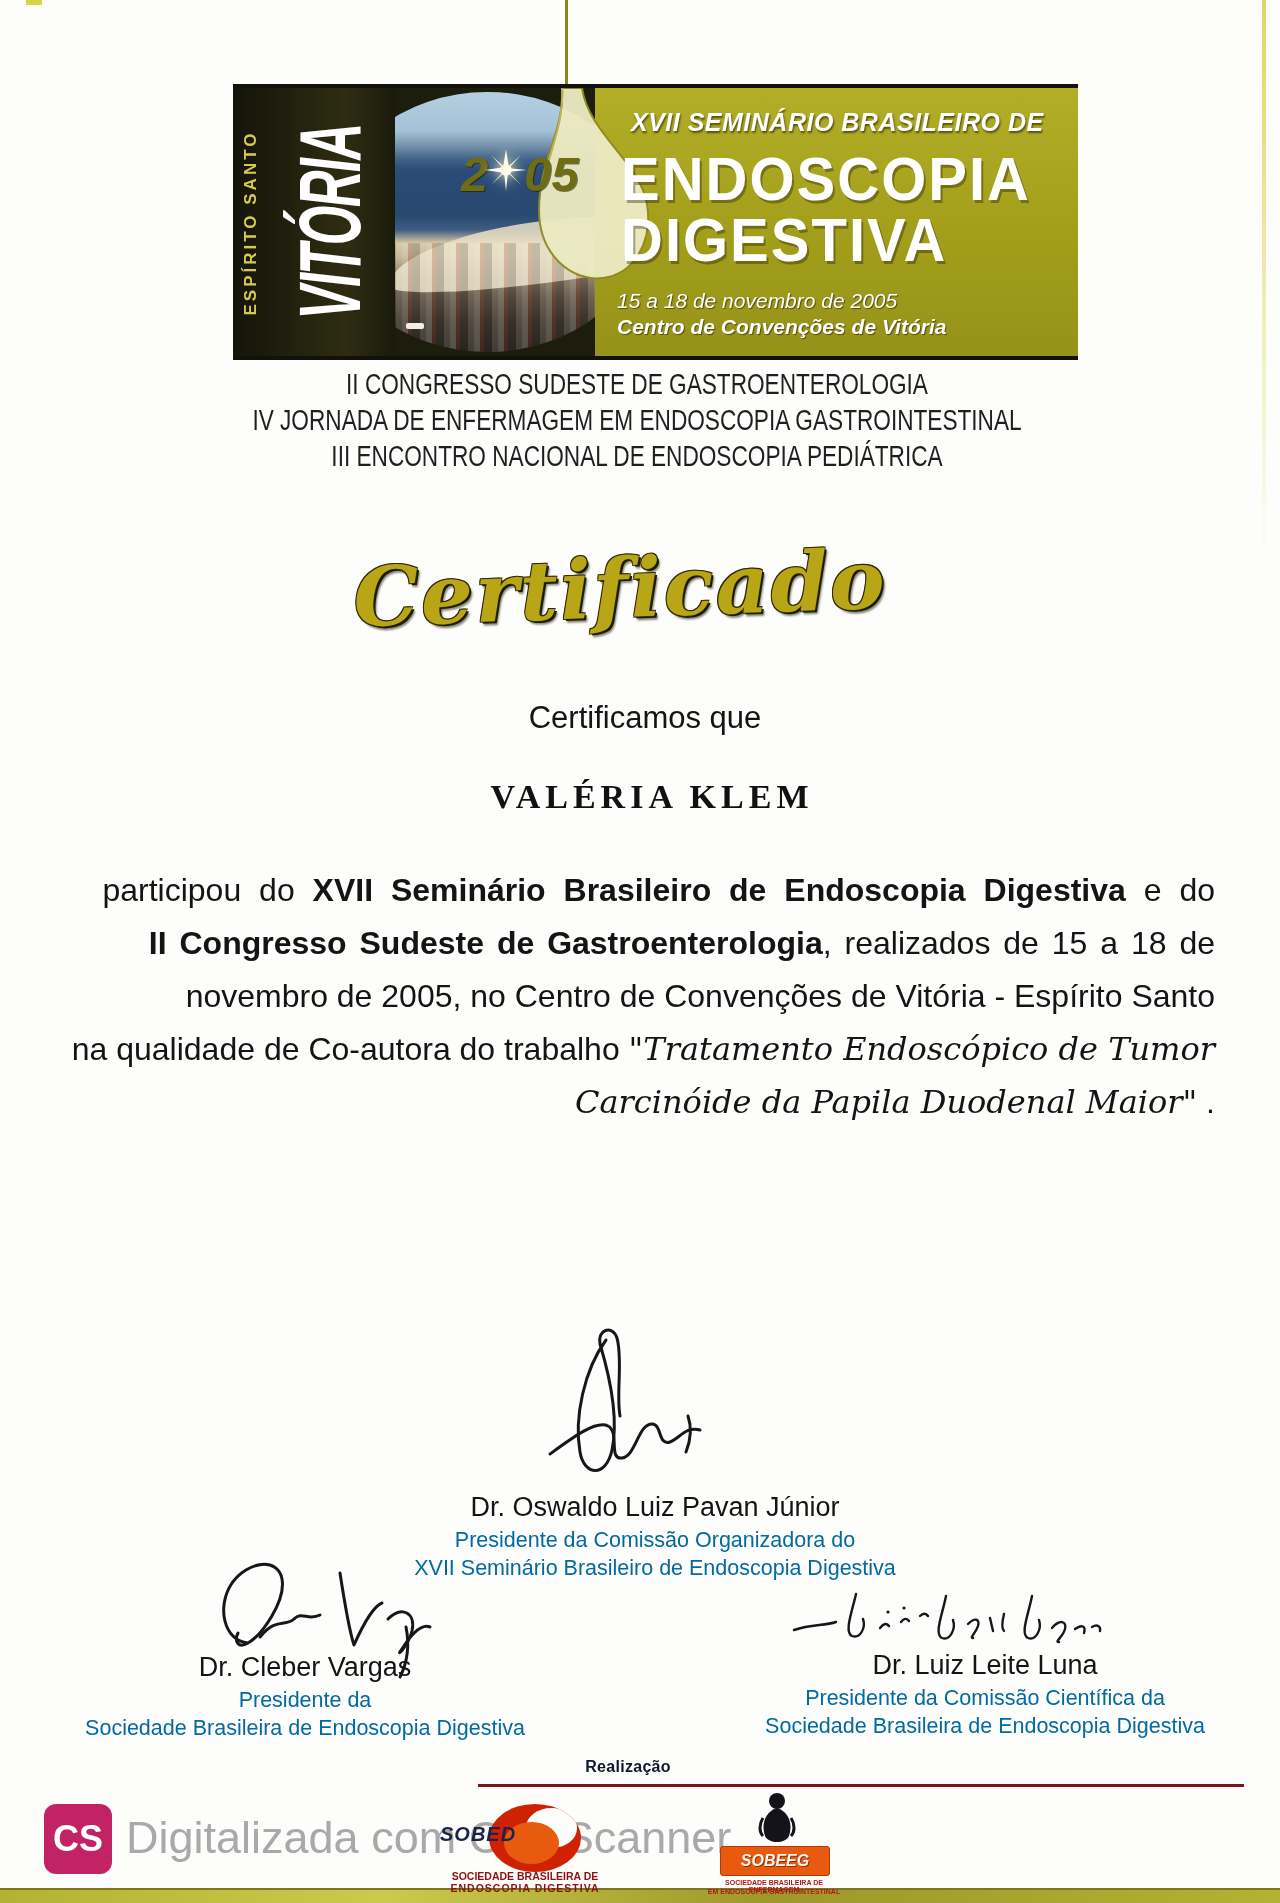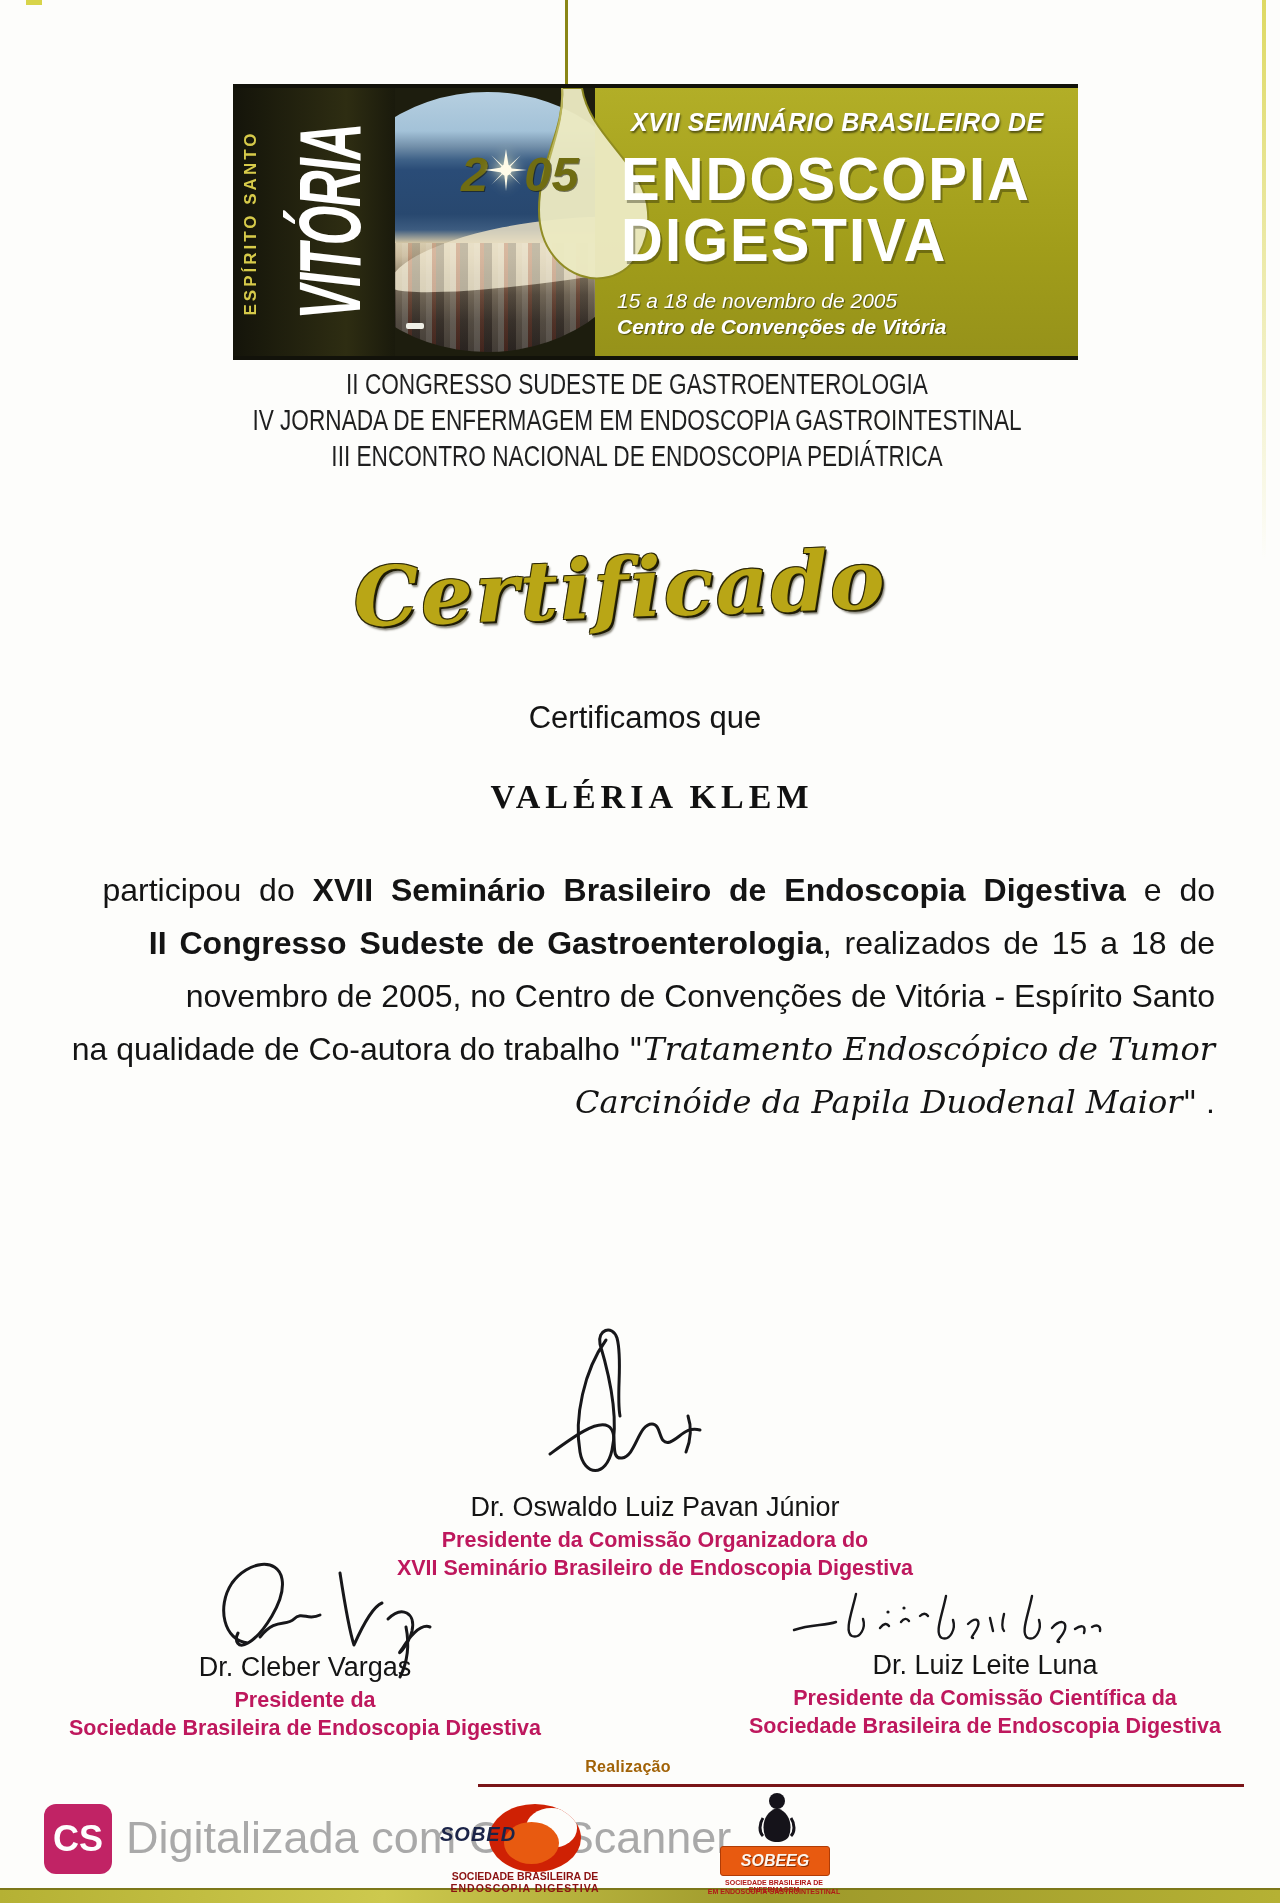--- a/index.html
+++ b/index.html
@@ -80,27 +80,27 @@
   .date-place{position:absolute;left:628px;top:1288px;transform:translateX(-50%);
     font-size:33px;color:#141414;white-space:nowrap;}
   
   .sig{position:absolute;}
   .sig path{fill:none;stroke:#17171a;stroke-linecap:round;stroke-linejoin:round;}
   .sig-center{left:520px;top:1322px;}
   .sig-left{left:190px;top:1555px;}
   .sig-right{left:788px;top:1586px;}
   .signer{position:absolute;transform:translateX(-50%);text-align:center;white-space:nowrap;color:#141414;}
   .signer .s-name{font-size:27px;font-weight:500;height:34px;}
-  .signer .s-role{font-size:21.5px;font-weight:700;line-height:28px;color:#be185d;text-align:center;}
+  .signer .s-role{font-size:21.5px;font-weight:400;line-height:28px;color:#0369a1;text-align:center;}
   .signer-center{left:655px;top:1492px;}
   .signer-left{left:305px;top:1652px;}
   .signer-right{left:985px;top:1650px;}
   
   .realizacao{position:absolute;left:628px;top:1758px;transform:translateX(-50%);
-    font-size:16px;font-weight:700;color:#a16207;letter-spacing:.3px;}
+    font-size:16px;font-weight:700;color:#0f172a;letter-spacing:.3px;}
   .red-rule{position:absolute;left:478px;top:1784px;width:766px;height:3px;background:#7a1518;}
   .watermark{position:absolute;left:0;top:1798px;width:1280px;height:90px;z-index:5;}
   .cs-icon{position:absolute;left:44px;top:6px;width:68px;height:70px;background:#be185d;
     border-radius:12px;color:#fff;font-size:36px;font-weight:700;text-align:center;line-height:70px;opacity:.95;}
   .wm-text{position:absolute;left:126px;top:14px;font-size:45px;color:#a9a9a9;white-space:nowrap;}
   .logo{position:absolute;z-index:6;}
   .sobed{left:440px;top:1798px;width:170px;height:100px;}
   .sobed-circle{position:absolute;left:49px;top:6px;width:92px;height:68px;border-radius:50%;
     background:#cf2104;overflow:hidden;}
   .sobed-circle .cut{position:absolute;right:4%;top:6%;width:56%;height:58%;background:#fdfdfb;border-radius:50%;}

